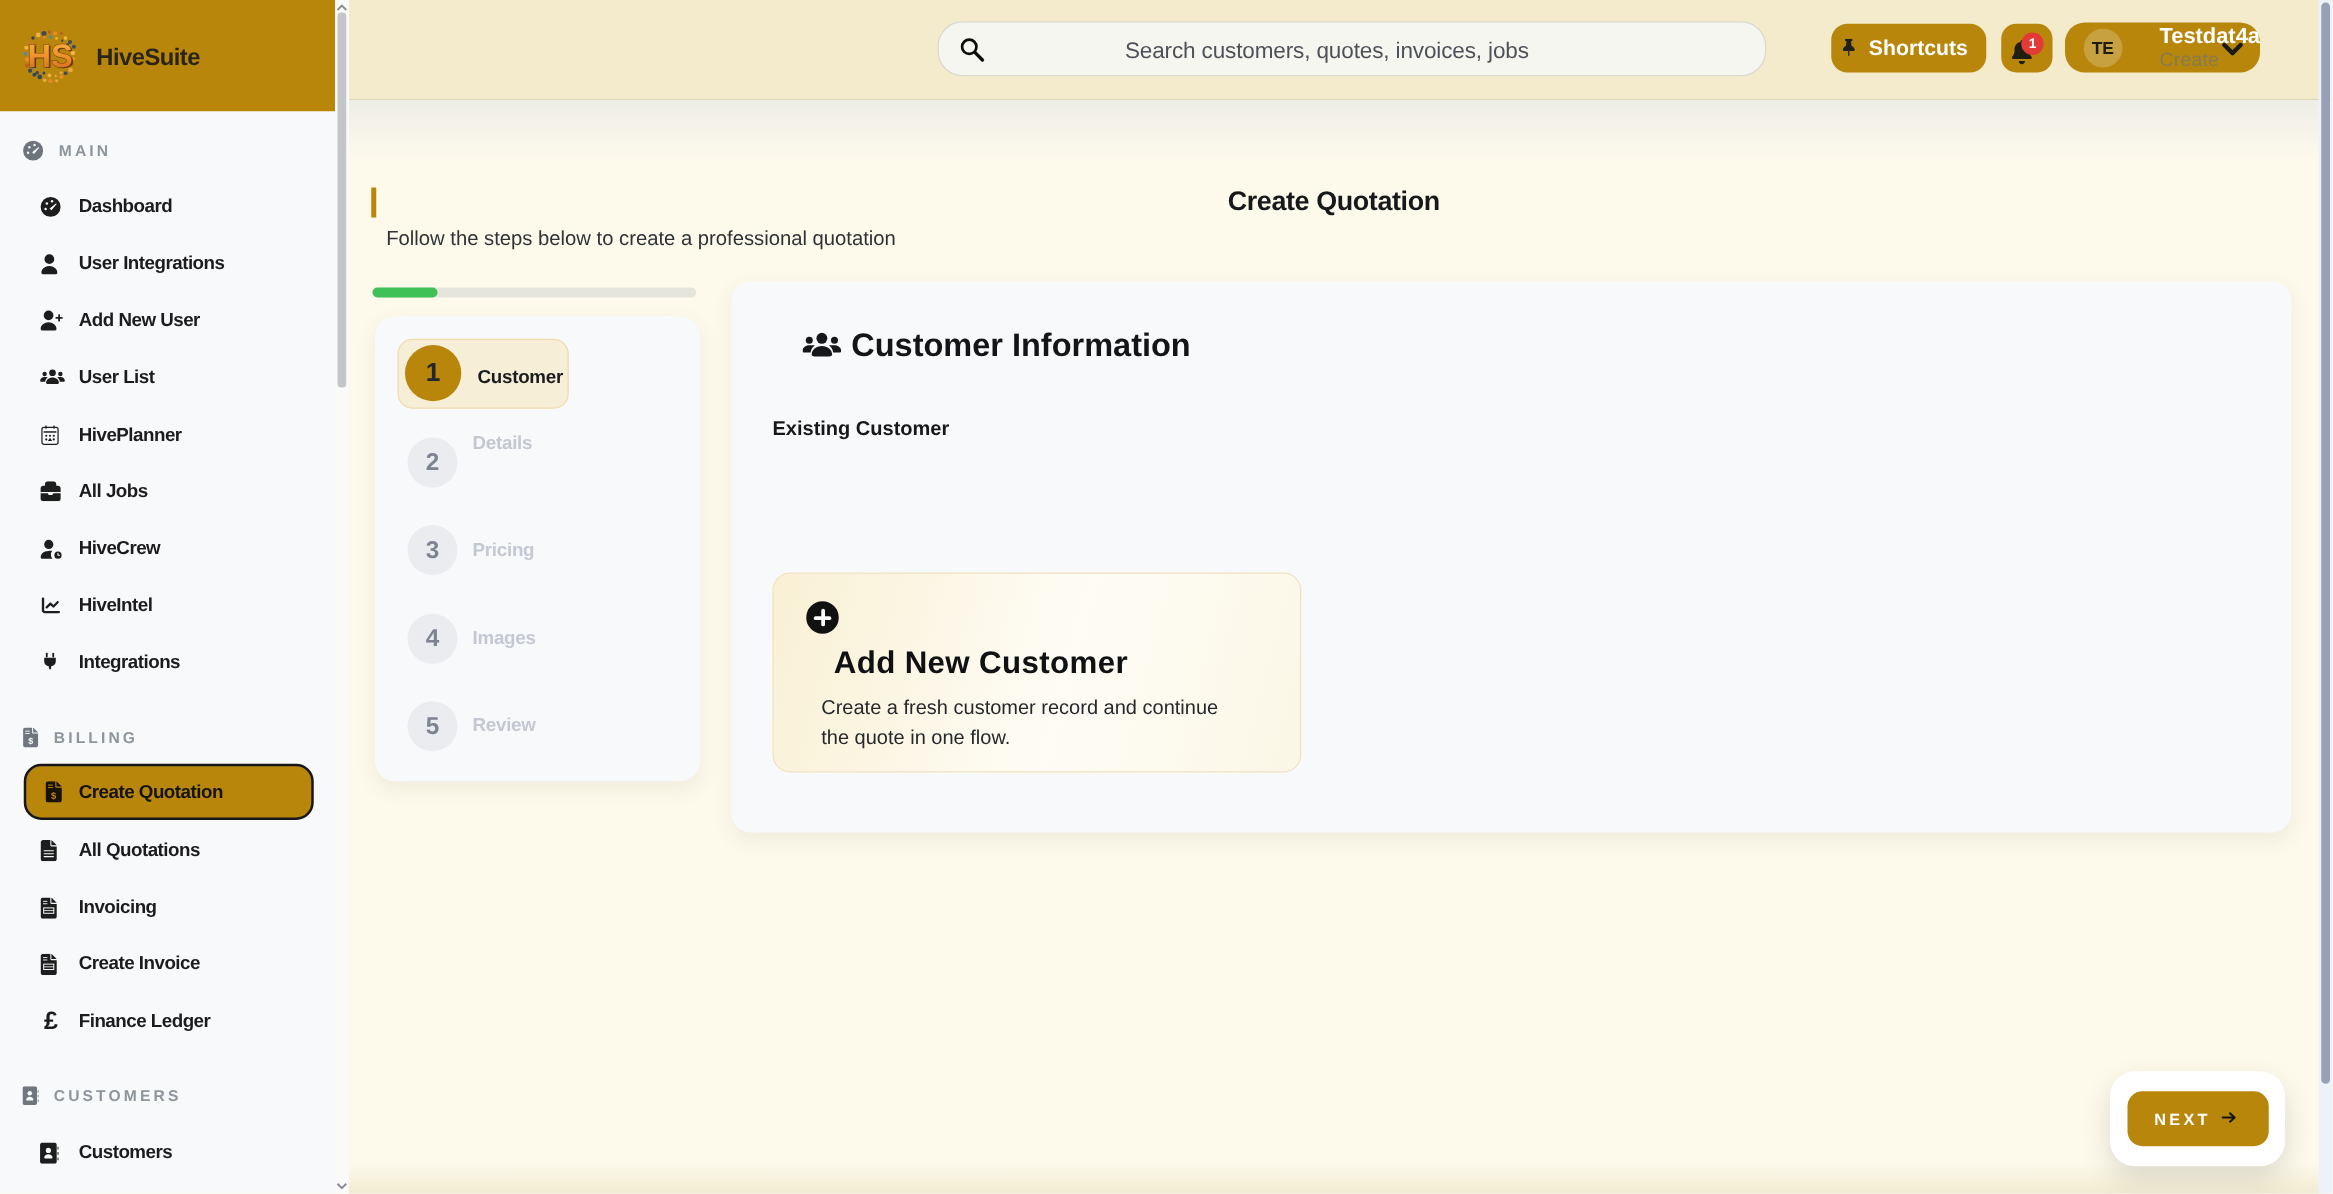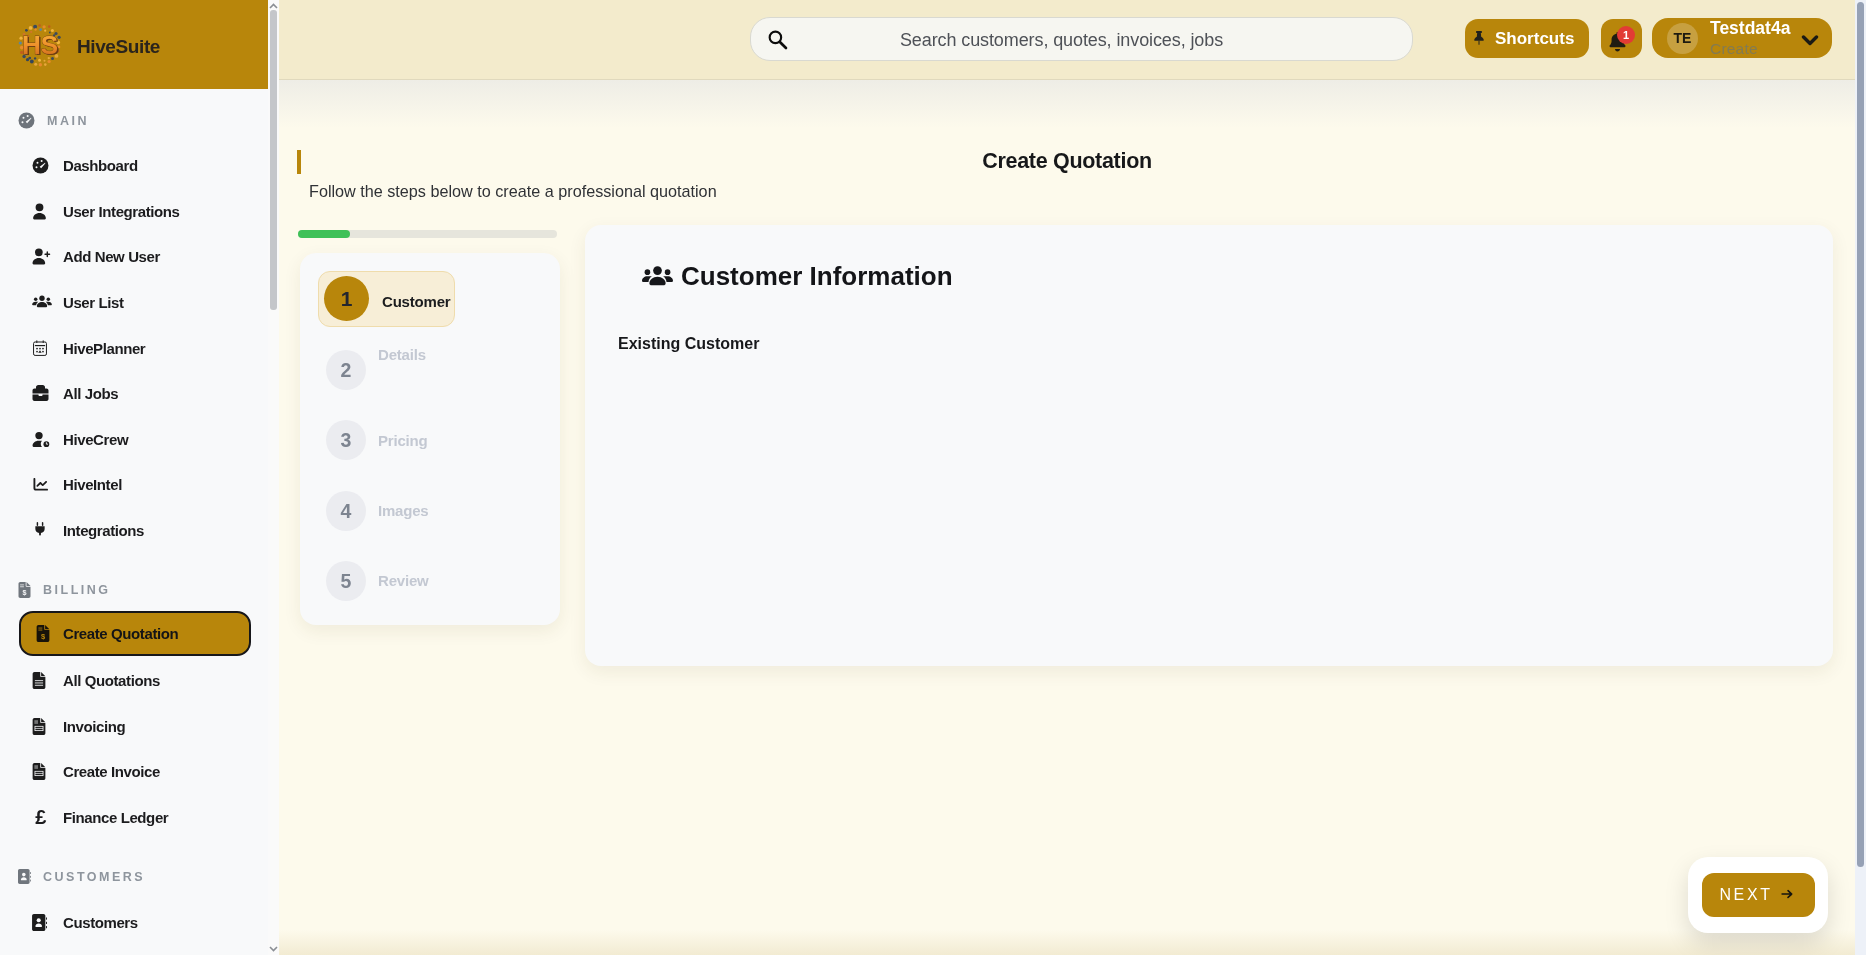--- a/index.html
+++ b/index.html
@@ -8,23 +8,23 @@
 
 .topbar{position:absolute;left:279px;top:0;width:1587px;height:80px;background:#F3EBCC;border-bottom:1px solid #E0D9BD}
 .search{position:absolute;left:750px;top:17px;width:663px;height:44px;background:#F6F6F1;border:1px solid #D9D9D1;border-radius:20px}
 .search svg{position:absolute;left:16px;top:11px}
 .search span{position:absolute;left:0;right:40px;top:12px;text-align:center;color:#4E5157;font-size:18px;letter-spacing:-0.1px}
 .goldbtn{background:#B8860B;position:absolute;display:flex;align-items:center}
 .shortcuts{left:1465px;top:19px;width:124px;height:39px;border-radius:13px;padding-left:7px;gap:9px}
 .shortcuts span{color:#fff;font-size:17px;font-weight:bold}
 .bellbtn{left:1601px;top:19px;width:41px;height:39px;border-radius:12px;justify-content:center}
 .badge{position:absolute;left:16px;top:7px;width:18px;height:18px;border-radius:50%;background:#E23B35;color:#fff;font-size:11px;font-weight:bold;text-align:center;line-height:18px}
-.account{left:1652px;top:18px;width:180px;height:40px;border-radius:16px;padding-left:15px}
+.account{left:1652px;top:18px;width:156px;height:40px;border-radius:16px;padding-left:15px}
 .avatar{width:31px;height:31px;border-radius:50%;background:rgba(255,255,255,.22);color:#1d1a10;font-size:14px;font-weight:bold;display:flex;align-items:center;justify-content:center}
-.acc-col{margin-left:12px;line-height:1}
+.acc-col{margin-left:30px;line-height:1}
 .acc-name{color:#fff;font-size:17.5px;font-weight:bold}
 .acc-sub{color:#837b52;font-size:15.5px;margin-top:3px;letter-spacing:0.2px}
 .acc-chev{position:absolute;right:13px;top:14px}
 
 .pagetitle{position:absolute;left:279px;width:1576px;top:149px;text-align:center;font-size:21.5px;letter-spacing:-0.3px;font-weight:bold;color:#17181A}
 .goldbar{position:absolute;left:297px;top:150px;width:4px;height:24px;background:#B8860B}
 .subtitle{position:absolute;left:309px;top:182px;font-size:16.2px;letter-spacing:0;color:#303236}
 .progress{position:absolute;left:298px;top:230px;width:259px;height:8px;border-radius:4px;background:#E6E5DC}
 .progress i{display:block;width:52px;height:8px;border-radius:4px;background:#3FC158}
 .card{position:absolute;background:#F8F9FA;border-radius:16px;box-shadow:0 6px 18px rgba(80,65,25,.08)}
@@ -45,21 +45,21 @@
 .caret{position:absolute;right:13px;top:22px;width:0;height:0;border-left:5px solid transparent;border-right:5px solid transparent;border-top:6px solid #5d6169}
 .addcard{position:absolute;left:33px;top:233px;width:423px;height:160px;border-radius:14px;border:1px solid #F0E2BE;background:linear-gradient(105deg,#F9F0D4 0%,#FEFCF5 55%,#FBF7E6 100%)}
 .plus{position:absolute;left:26px;top:22px;width:26px;height:26px;border-radius:50%;background:#111}
 .plus:before{content:"";position:absolute;left:6px;top:11.5px;width:14px;height:3px;background:#fff;border-radius:2px}
 .plus:after{content:"";position:absolute;left:11.5px;top:6px;width:3px;height:14px;background:#fff;border-radius:2px}
 .addcard h3{position:absolute;left:48px;top:57px;font-size:25px;letter-spacing:0.3px;font-weight:bold;color:#101113}
 .addcard p{position:absolute;left:38px;top:96px;width:360px;font-size:16px;line-height:24px;color:#26282B}
 
 .nextwrap{position:absolute;left:1688px;top:857px;width:140px;height:76px;background:#fff;border-radius:20px;box-shadow:0 10px 24px rgba(0,0,0,.13)}
 .nextbtn{position:absolute;left:14px;top:16px;width:113px;height:44px;border-radius:12px;background:#B8860B;display:flex;align-items:center;justify-content:center;gap:8px}
-.nextbtn span{color:#fff;font-size:16px;font-weight:normal;letter-spacing:2.6px}
+.nextbtn span{color:#fff;font-size:13px;font-weight:bold;letter-spacing:2.6px}
 
 .sidebar{position:absolute;left:0;top:0;width:279px;height:955px;background:#F8F9FA}
 .sidehead{position:absolute;left:0;top:0;width:269px;height:89px;background:#B8860B}
 .sidehead .brand{position:absolute;left:77px;top:36px;font-size:19px;letter-spacing:-0.4px;font-weight:bold;color:#2A241C}
 .sect{position:absolute;left:18px;display:flex;align-items:center;gap:12px}
 .sect span{font-size:12.5px;font-weight:bold;letter-spacing:2.5px;color:#8E959D}
 .nav{position:absolute;left:32px;height:24px;display:flex;align-items:center}
 .nav span.t{position:absolute;left:31px;top:50%;transform:translateY(-50%);white-space:nowrap}
 .nav span{font-size:15px;letter-spacing:-0.4px;font-weight:bold;color:#1C1C1E}
 .navact{position:absolute;left:19px;top:611px;width:232px;height:45px;border-radius:14px;border:2px solid #17171A;background:#B8860B;display:flex;align-items:center;gap:13px;padding-left:15px}
@@ -141,20 +141,25 @@
           <circle cx="320" cy="114" r="90"></circle>
           <path d="M320 240c-94 0-168 62-168 138 0 26 21 36 46 36h244c25 0 46-10 46-36 0-76-74-138-168-138z"></path>
           <circle cx="112" cy="146" r="58"></circle>
           <path d="M112 228c-64 0-112 44-112 96 0 18 14 26 32 26h102c4-50 30-94 70-118-26-4-62-4-92-4z"></path>
           <circle cx="528" cy="146" r="58"></circle>
           <path d="M528 228c64 0 112 44 112 96 0 18-14 26-32 26H506c-4-50-30-94-70-118 26-4 62-4 92-4z"></path>
         </g>
       </svg></div>
 <div class="ci-head">Customer Information</div>
 <div class="lab">Existing Customer</div>
+<div class="addcard">
+<div class="plus"></div>
+<h3>Add New Customer</h3>
+<p>Create a fresh customer record and continue<br>the quote in one flow.</p>
+</div>
 </div>
 <div class="nextwrap">
     <div class="nextbtn">
       <span>NEXT</span>
       <svg width="17" height="13" viewBox="0 0 23 17">
         <path d="M1.5 6.5h13M9.5 2l5 4.5-5 4.5" fill="none" stroke="#15150f" stroke-width="2.2" stroke-linecap="round" stroke-linejoin="round"></path>
       </svg>
     </div>
   </div>
 

